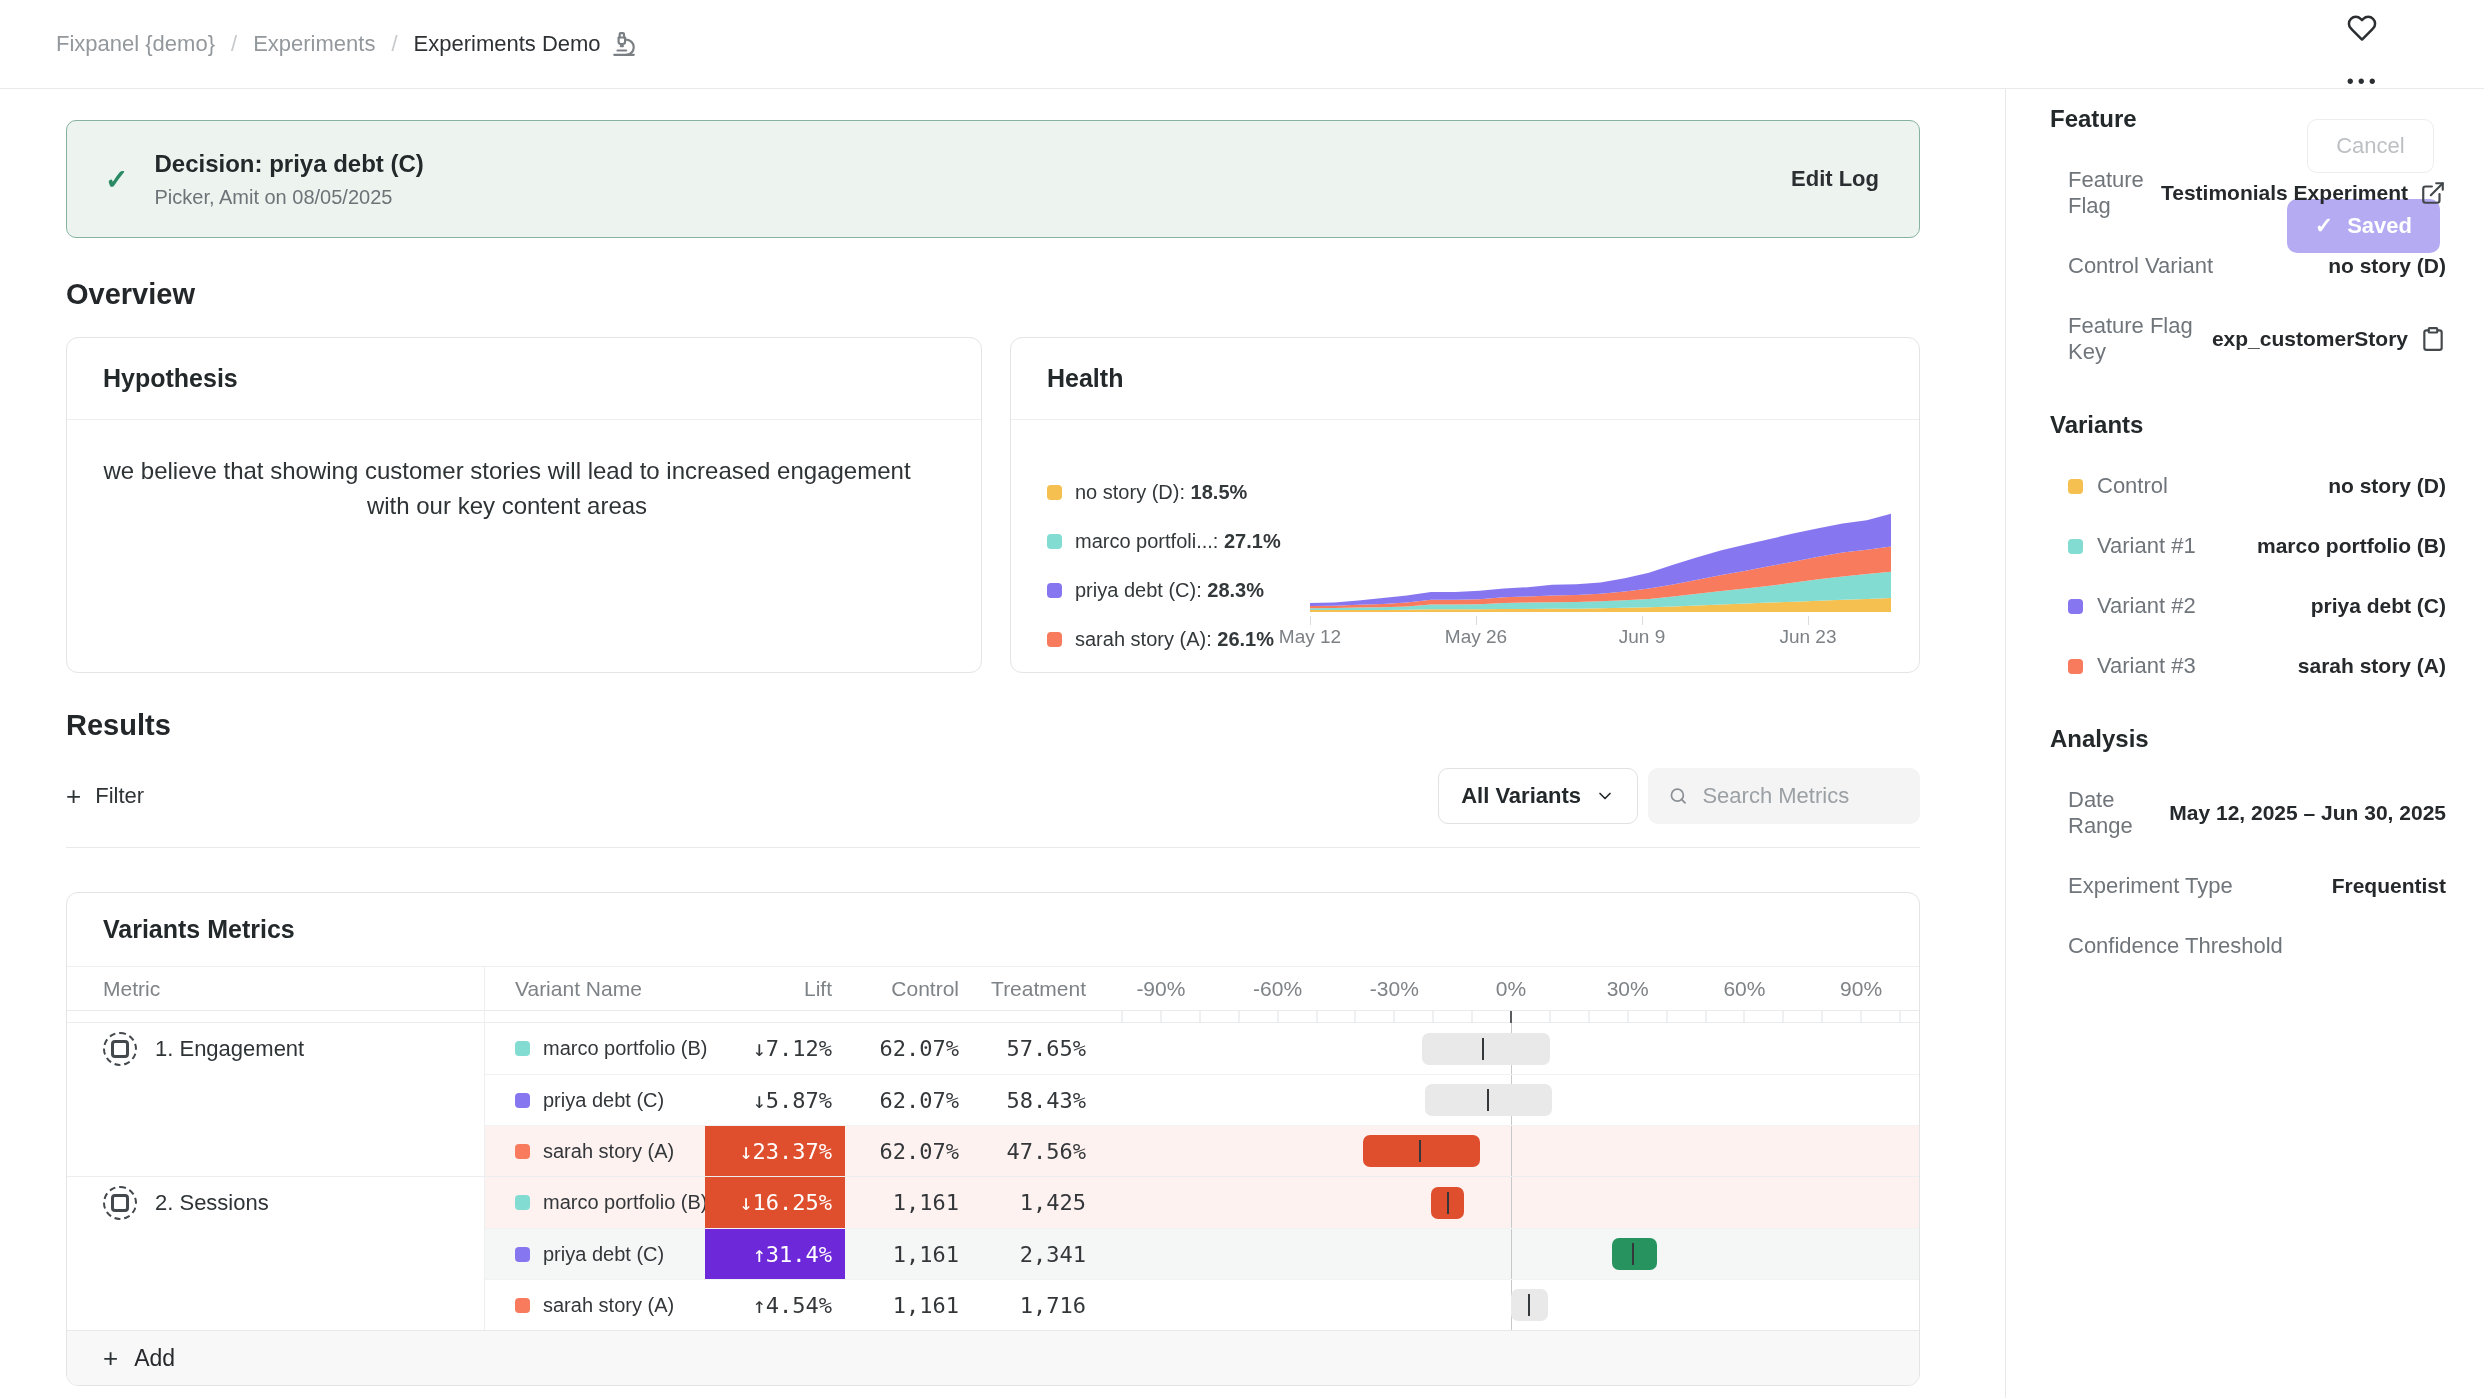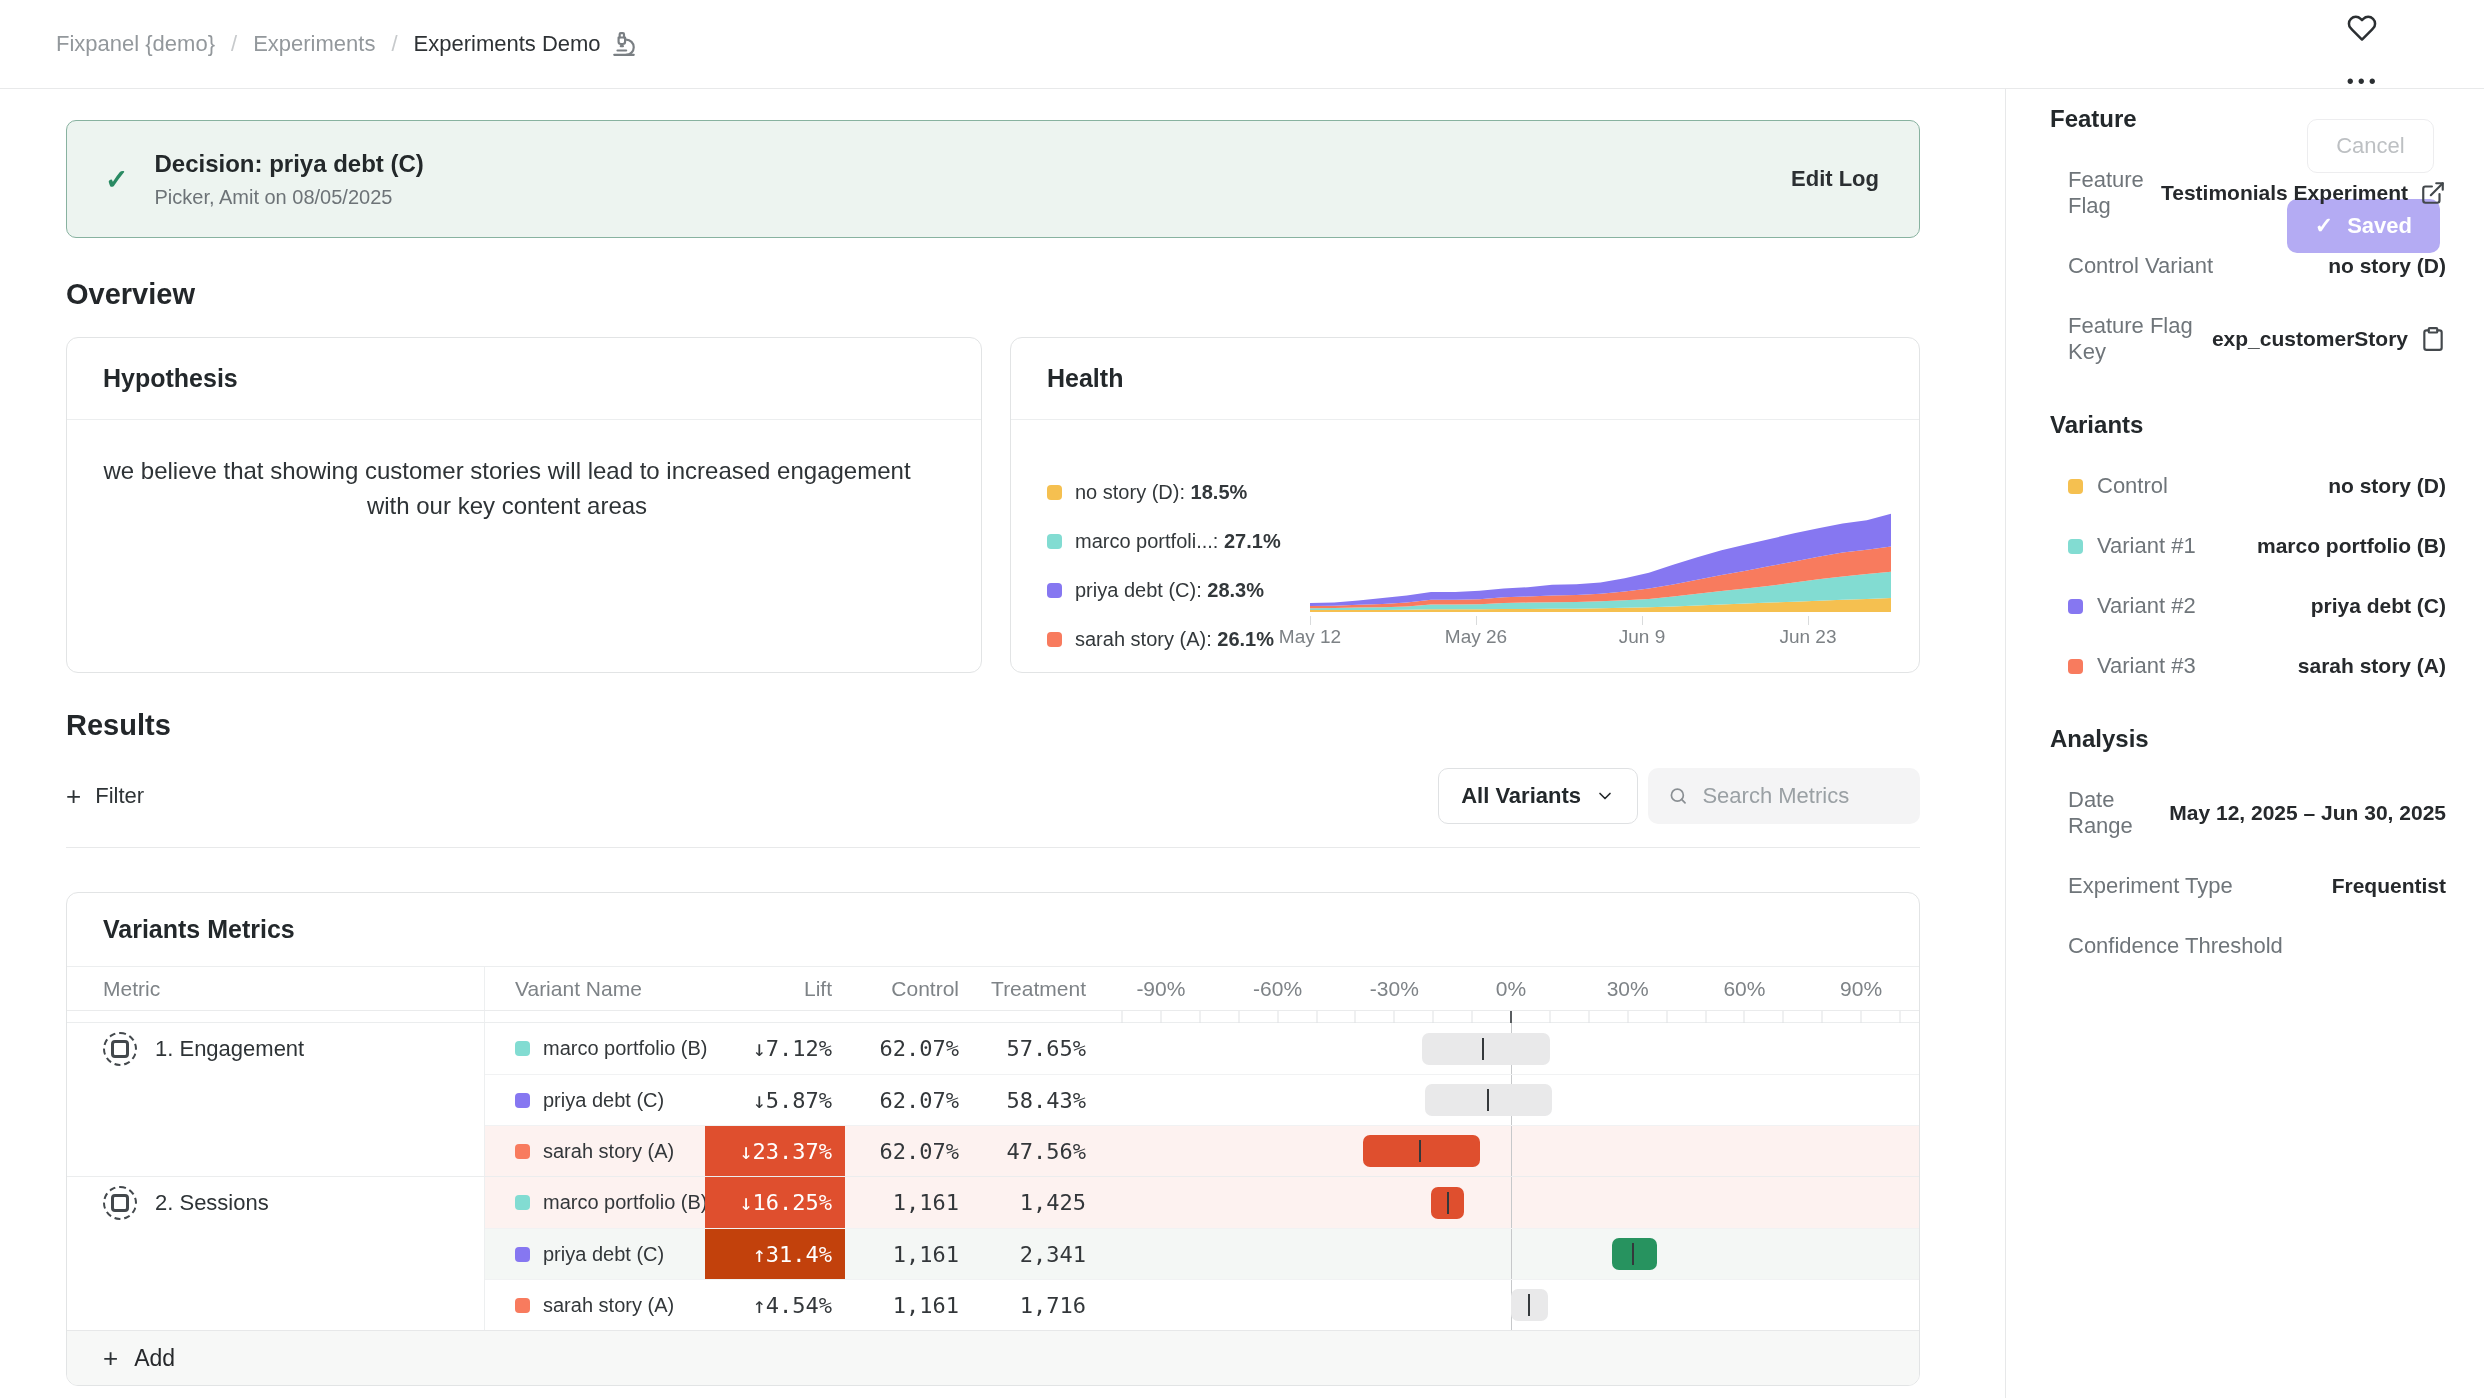--- a/index.html
+++ b/index.html
@@ -111,21 +111,21 @@
   .vrow + .vrow { border-top:1px solid #f1f2f3; }
   .tint-negative { background:#fdf2f0; }
   .tint-positive { background:#f4f7f5; }
   .vcell { display:flex; align-items:center; }
   .vname { font-size:20px; color:#33373a; margin-left:13px; white-space:nowrap; }
   .num { font-family:"DejaVu Sans Mono", monospace; font-size:22px; color:#33373a; display:flex;
     align-items:center; justify-content:flex-end; }
   .lift-box { width:100%; height:100%; display:flex; align-items:center; justify-content:flex-end;
     padding-right:13px; font-family:"DejaVu Sans Mono", monospace; font-size:22px; color:#33373a; }
   .lift-negative { background:#df4f2e; color:#fff; }
-  .lift-positive { background:#c2410c; color:#fff; }
+  .lift-positive { background:#6d28d9; color:#fff; }
   .ci-bar { position:absolute; top:50%; transform:translateY(-50%); height:32px; border-radius:7px; }
   .ci-neutral { background:#e9e9ea; }
   .ci-negative { background:#df4f2e; }
   .ci-positive { background:#27935f; }
   .ci-mean { position:absolute; top:50%; transform:translate(-50%,-50%); width:2px; height:22px; background:#34383b; }
   .pm-footer { border-top:1px solid #e7e8e9; background:#f7f8f7; height:55px; display:flex;
     align-items:center; gap:16px; padding-left:36px; font-size:23px; color:#27292c; cursor:pointer; }
 
   
   .sb-section { margin-bottom:46px; }

